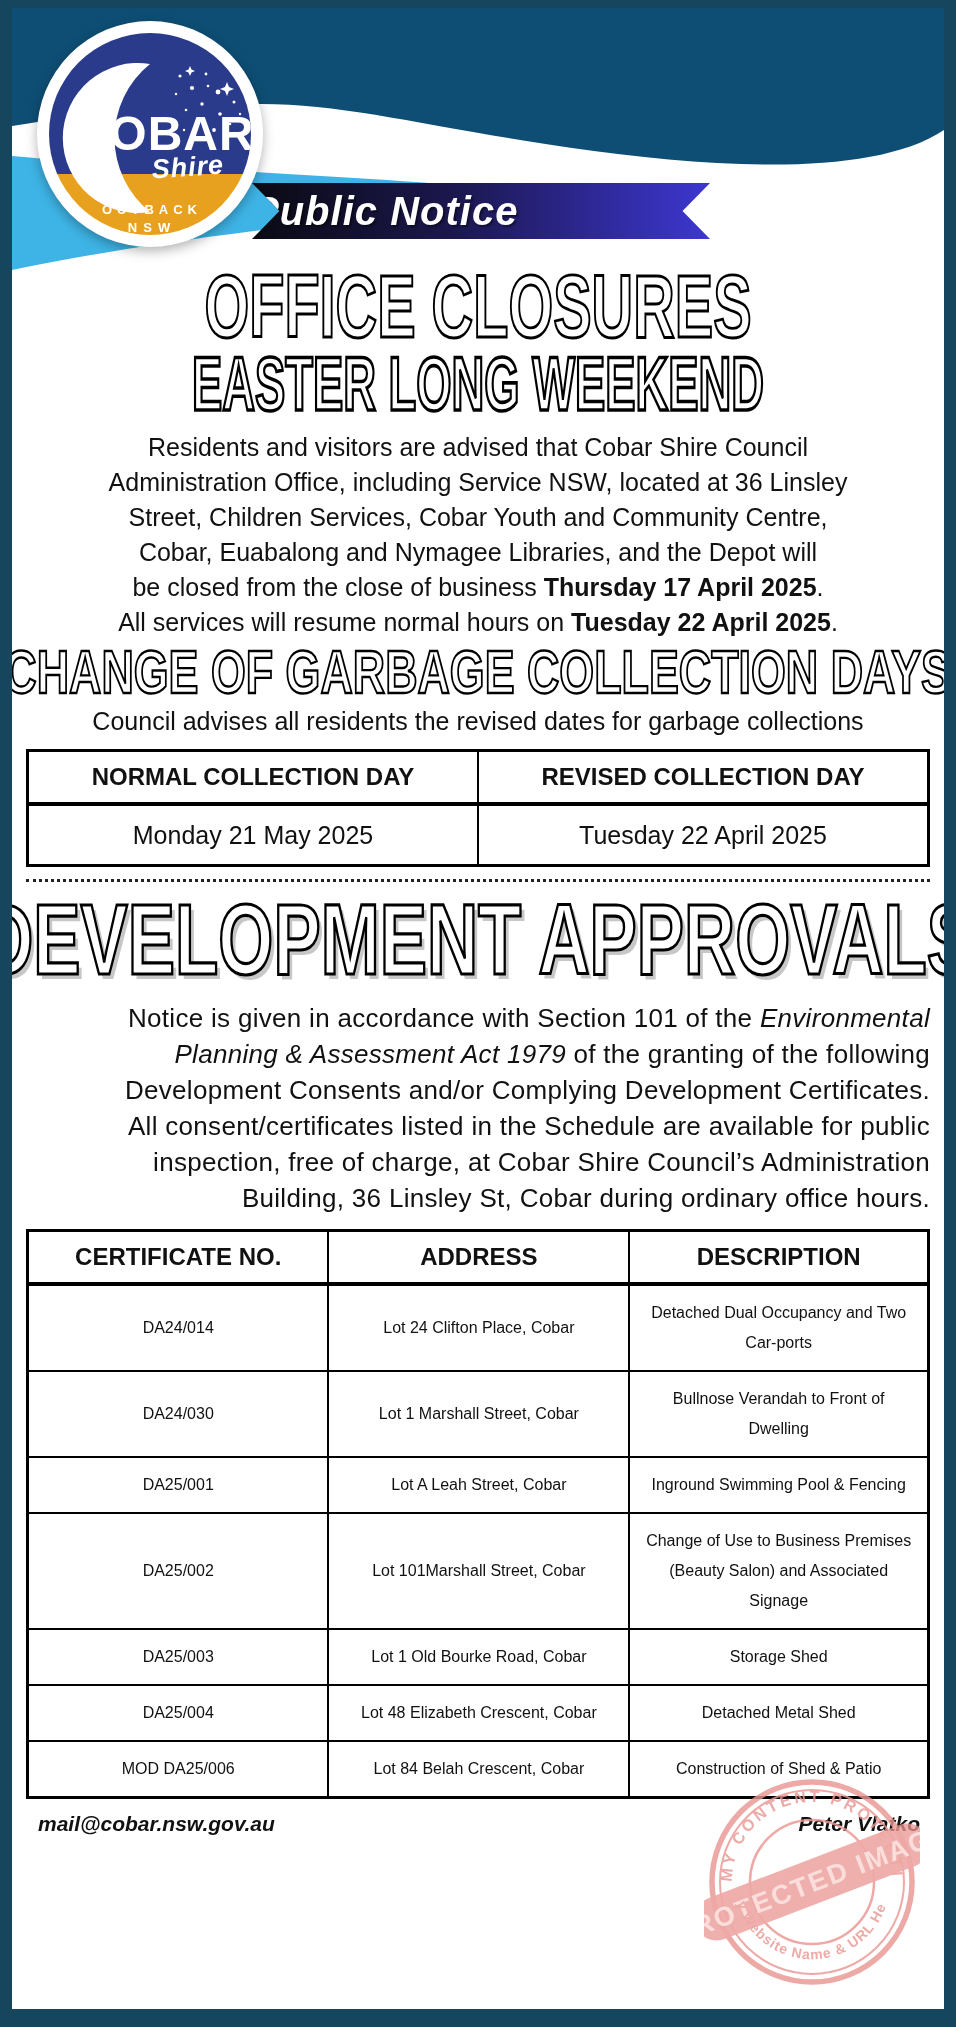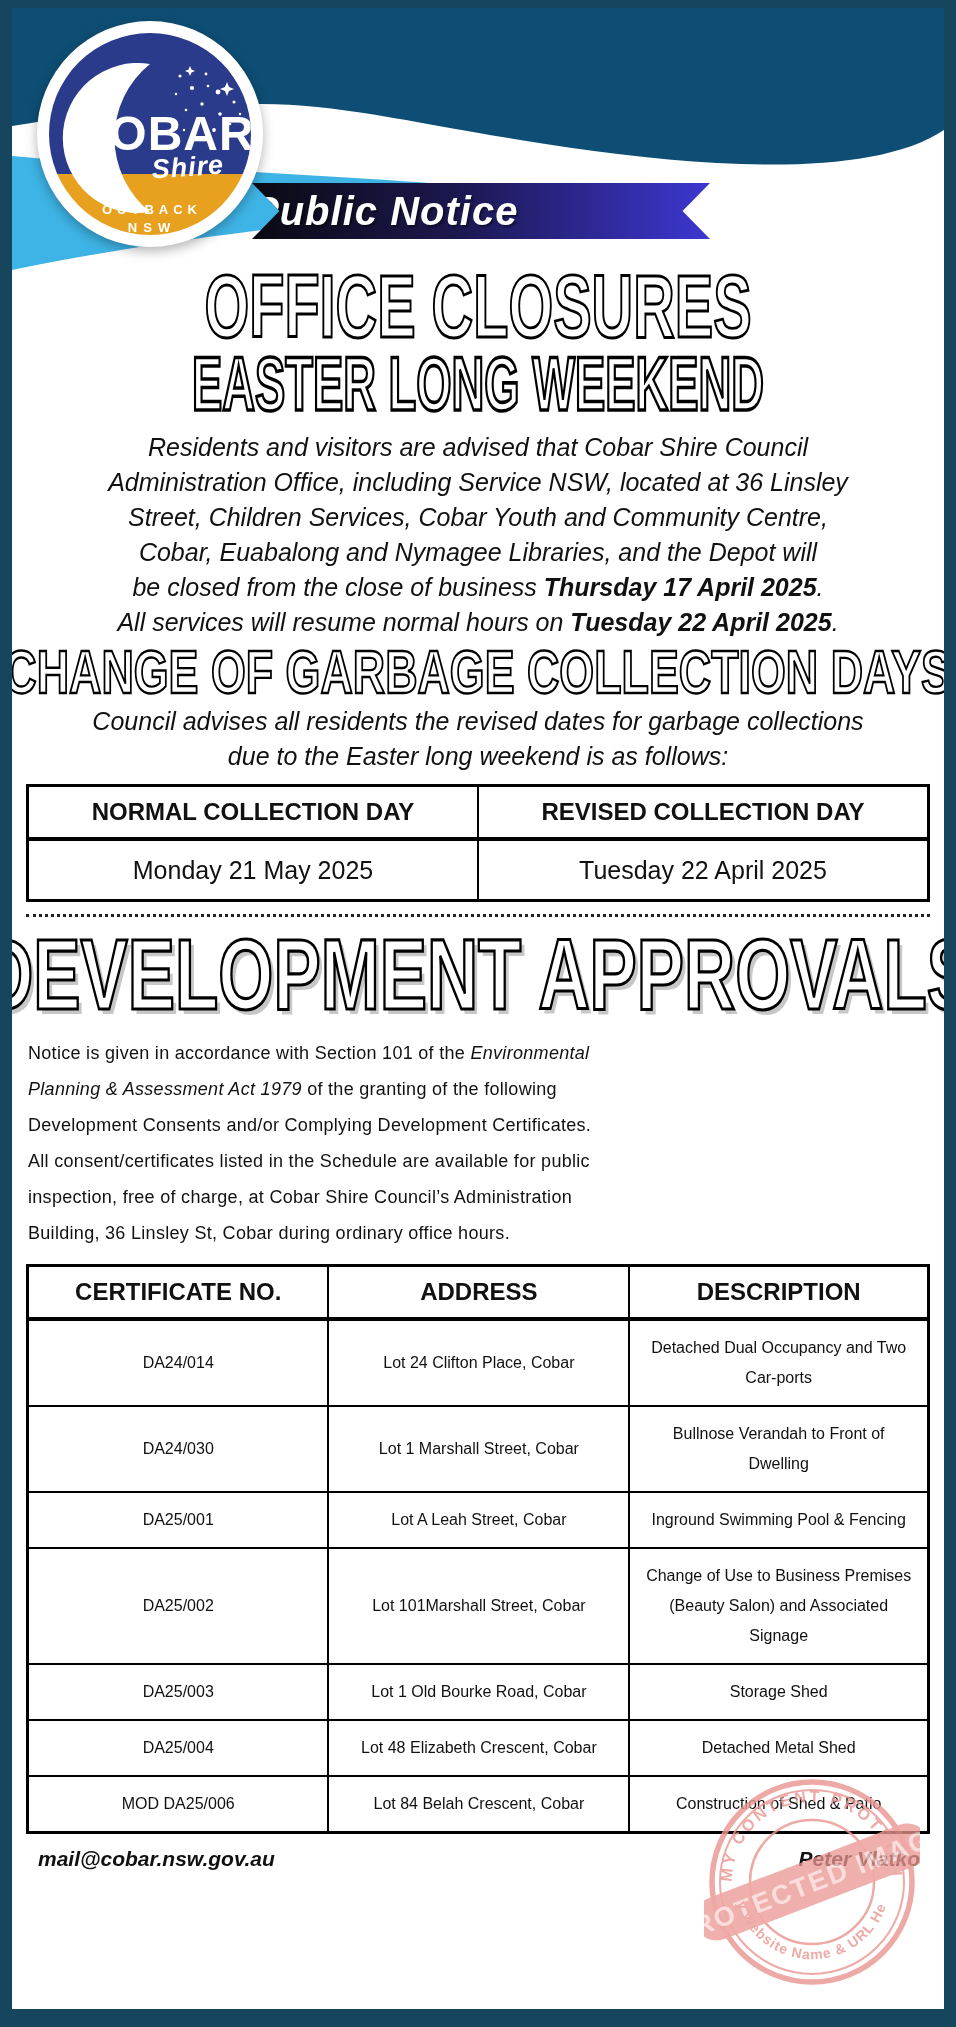--- a/index.html
+++ b/index.html
@@ -44,22 +44,22 @@
   .t-office{height:86px;margin-top:10px;}
   .t-office .scale{font-size:80px;-webkit-text-stroke:2.6px #000;transform:scale(.72,1.12);}
   .t-easter{height:68px;}
   .t-easter .scale{font-size:72px;-webkit-text-stroke:3.4px #000;transform:scale(.63,1.05);}
   .t-garbage{height:56px;margin-top:4px;}
   .t-garbage .scale{font-size:56px;-webkit-text-stroke:2.2px #000;transform:scale(.80,1.08);}
   .t-dev{height:98px;margin-top:8px;}
   .t-dev .scale{font-size:92px;-webkit-text-stroke:3px #000;transform:scale(.77,1.08);
     text-shadow:5px 5px 0 rgba(0,0,0,.22);}
   
-  .para{font-size:25px;line-height:35px;text-align:center;margin:12px auto 0;width:880px;font-style:italic;}
-  .para-dev{font-size:18px;line-height:36px;text-align:left;margin:12px 14px 0 16px;letter-spacing:.3px;}
+  .para{font-size:25px;line-height:35px;text-align:center;margin:12px auto 0;width:880px;}
+  .para-dev{font-size:26px;line-height:36px;text-align:right;margin:12px 14px 0 16px;letter-spacing:.3px;}
   .para b,.para-dev b{font-weight:bold;}
   .para-intro{margin-top:4px;}
   
   table{border-collapse:collapse;margin:10px 0 0 14px;width:904px;table-layout:fixed;}
   table,th,td{border:2px solid #000;}
   table{border-width:3px;}
   th{font-size:24px;font-weight:bold;padding:11px 6px;text-align:center;border-bottom-width:4px;}
   td{font-size:25px;padding:14px 8px;text-align:center;line-height:30px;}
   .tab-dev{margin-top:13px;border-radius:23px;}
   .tab-dev td{font-size:16px;padding:12px 13px;}
@@ -128,21 +128,21 @@
     <span class="scale">OFFICE CLOSURES</span>
   </div>
   <div class="h-wrap t-easter">
     <span class="scale">EASTER LONG WEEKEND</span>
   </div>
   <p class="para"><span>Residents and visitors are advised that Cobar Shire Council</span><br><span>Administration Office, including Service NSW, located at 36 Linsley</span><br><span>Street, Children Services, Cobar Youth and Community Centre,</span><br><span>Cobar, Euabalong and Nymagee Libraries, and the Depot will</span><br><span>be closed from the close of business </span><b>Thursday 17 April 2025</b><span>.</span><br><span>All services will resume normal hours on </span><b>Tuesday 22 April 2025</b><span>.</span></p>
 
   <div class="h-wrap t-garbage">
     <span class="scale">CHANGE OF GARBAGE COLLECTION DAYS</span>
   </div>
-  <p class="para para-intro"><span>Council advises all residents the revised dates for garbage collections</span><br><span>due to the Easter long weekend is as follows:</span></p>
+  <p class="para para-intro"><span>Council advises all residents the revised dates for garbage collections</span><br></p>
 
   <table>
     <thead>
         <tr>
           <th>NORMAL COLLECTION DAY</th>
           <th>REVISED COLLECTION DAY</th>
         </tr>
       </thead>
     <tbody>
         <tr>

